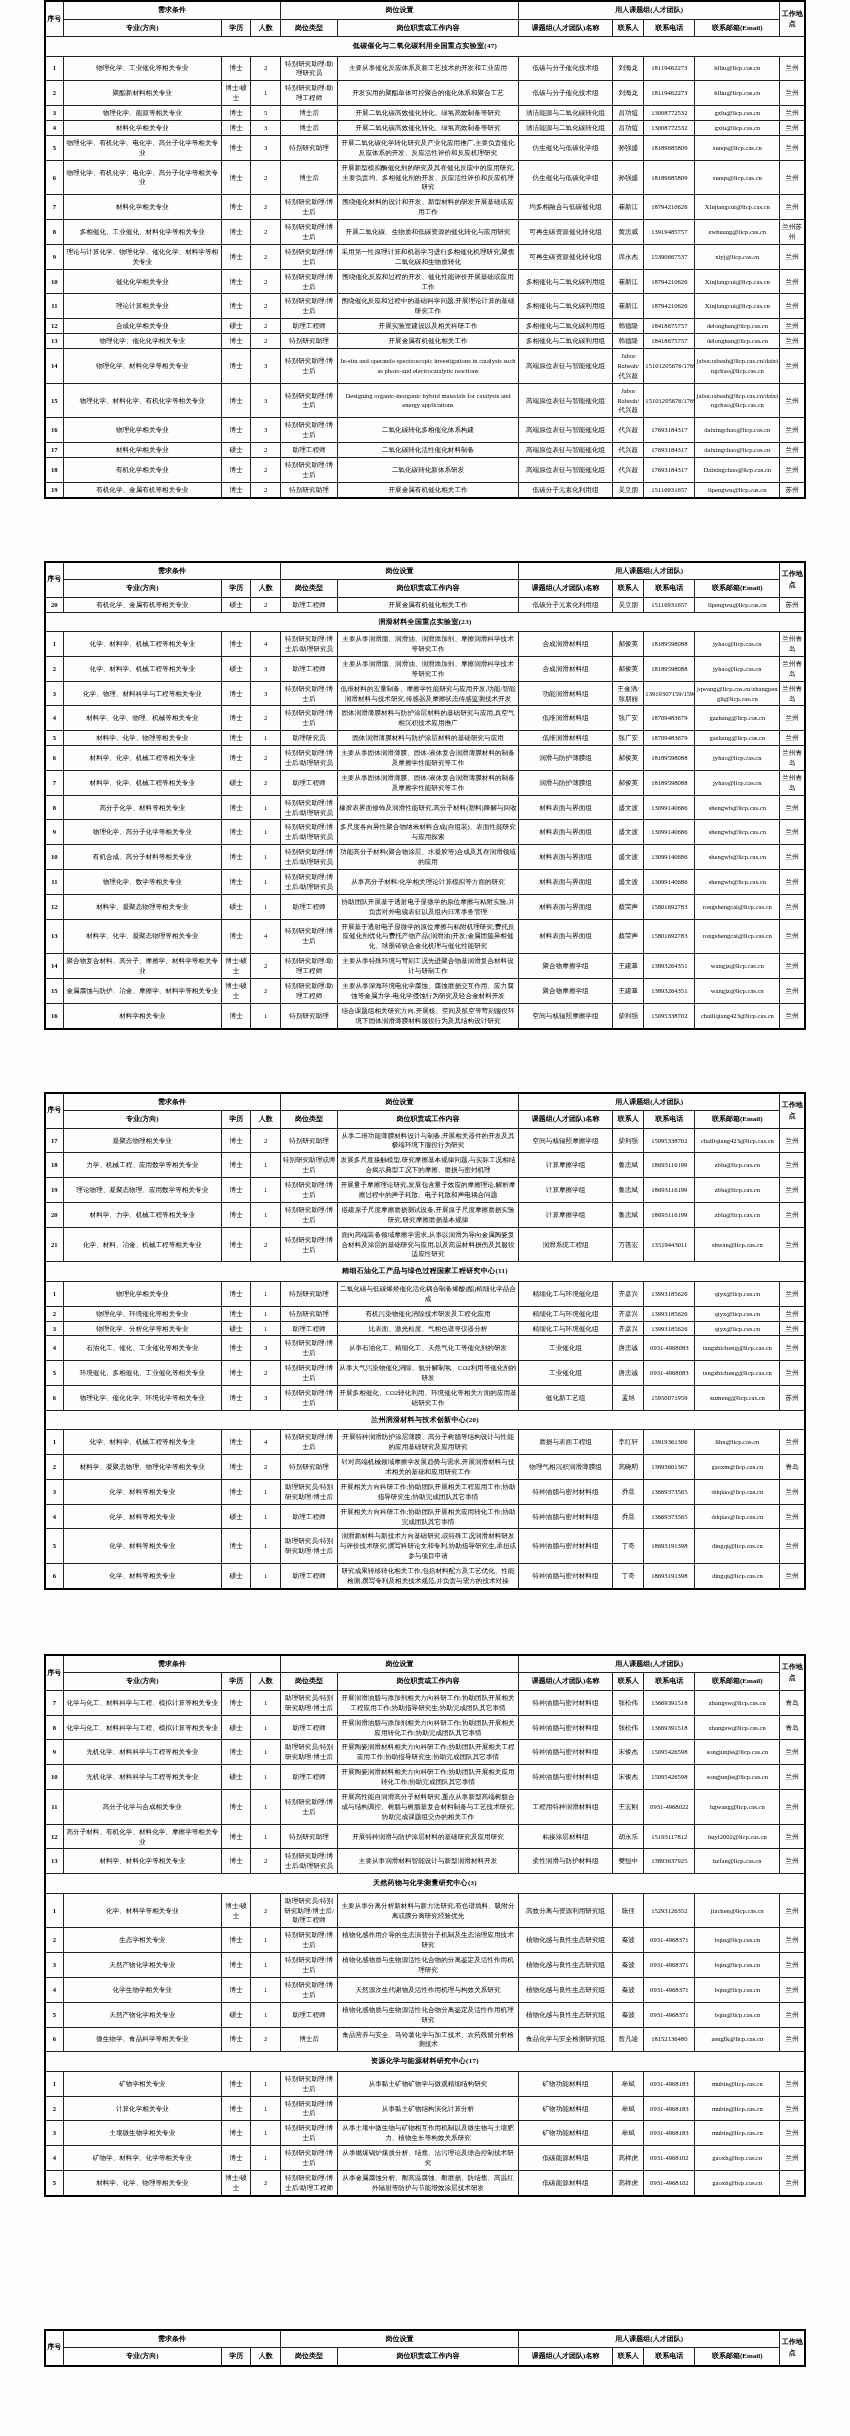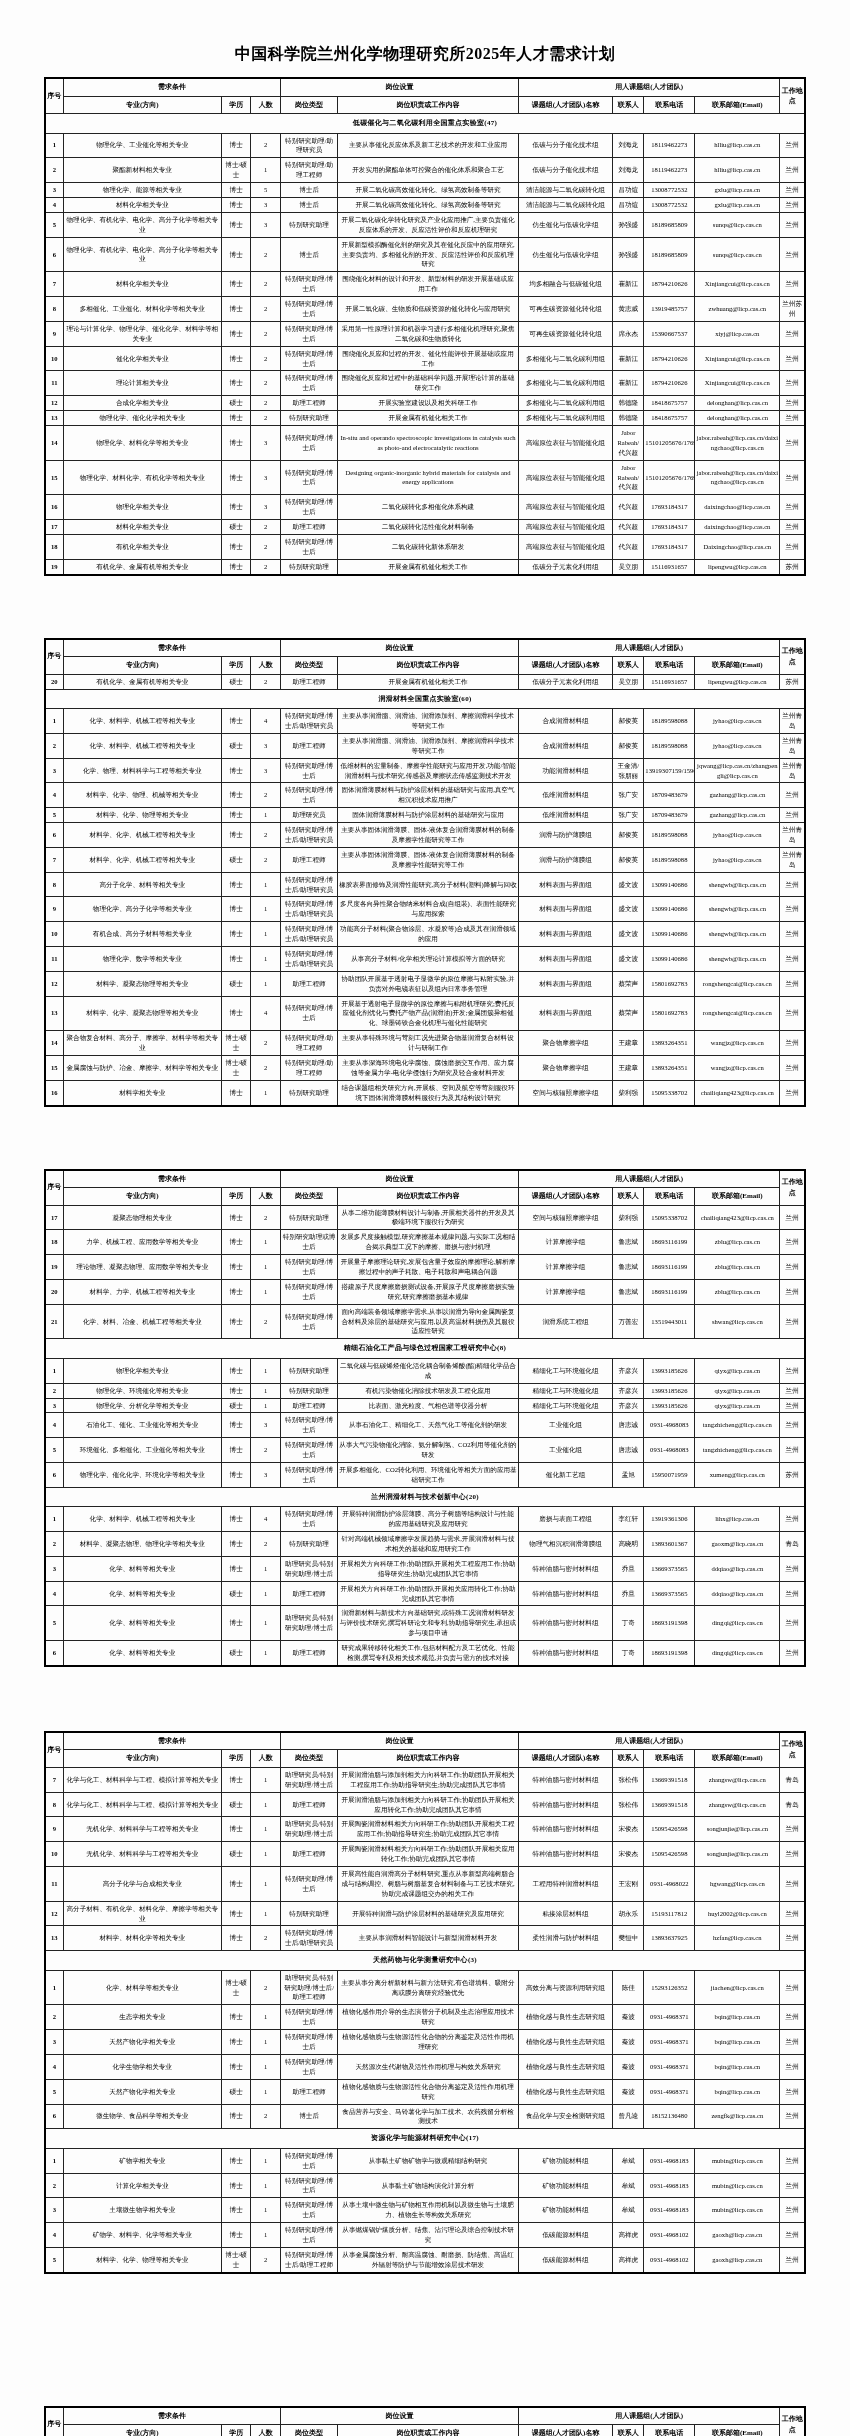--- a/index.html
+++ b/index.html
@@ -31,21 +31,20 @@
   td.c-email{word-break:break-all;}
   td.c-duty{padding:2px 2px;}
   tr.section-row td{
     font-weight:bold;font-size:7px;padding:4px 2px;letter-spacing:.3px;margin-left:32px;
   }
 </style>
 </head>
 <body>
 
 <div class="page">
-  <h1 class="doc-title">中国科学院兰州化学物理研究所2025年人才需求计划</h1>
   <div class="tables-wrap">
       <table class="recruit">
         <colgroup>
           <col style="width: 2.4%;">
           <col style="width: 20.8%;">
           <col style="width: 3.9%;">
           <col style="width: 3.9%;">
           <col style="width: 7.5%;">
           <col style="width: 23.8%;">
           <col style="width: 12.4%;">
@@ -369,21 +368,21 @@
             <td class="c-count">2</td>
             <td class="c-post-type">助理工程师</td>
             <td class="c-duty">开展金属有机催化相关工作</td>
             <td class="c-team">低碳分子元素化利用组</td>
             <td class="c-contact">吴立朋</td>
             <td class="c-phone">15116931657</td>
             <td class="c-email">lipengwu@licp.cas.cn</td>
             <td class="c-location">苏州</td>
           </tr>
           <tr class="section-row">
-            <td colspan="11">润滑材料全国重点实验室(60)</td>
+            <td colspan="11">润滑材料全国重点实验室(23)</td>
           </tr>
           <tr>
             <td class="c-seq">1</td>
             <td class="c-major">化学、材料学、机械工程等相关专业</td>
             <td class="c-degree">博士</td>
             <td class="c-count">4</td>
             <td class="c-post-type">特别研究助理/博士后/助理研究员</td>
             <td class="c-duty">主要从事润滑脂、润滑油、润滑添加剂、摩擦润滑科学技术等研究工作</td>
             <td class="c-team">合成润滑材料组</td>
             <td class="c-contact">郝俊英</td>
@@ -682,21 +681,21 @@
             <td class="c-count">2</td>
             <td class="c-post-type">特别研究助理/博士后</td>
             <td class="c-duty">面向高端装备领域摩擦学需求,从事以润滑为导向金属陶瓷复合材料及涂层的基础研究与应用,以及高温材料损伤及其服役适应性研究</td>
             <td class="c-team">润滑系统工程组</td>
             <td class="c-contact">万善宏</td>
             <td class="c-phone">13519443011</td>
             <td class="c-email">shwan@licp.cas.cn</td>
             <td class="c-location">兰州</td>
           </tr>
           <tr class="section-row">
-            <td colspan="11">精细石油化工产品与绿色过程国家工程研究中心(8)</td>
+            <td colspan="11">精细石油化工产品与绿色过程国家工程研究中心(11)</td>
           </tr>
           <tr>
             <td class="c-seq">1</td>
             <td class="c-major">物理化学相关专业</td>
             <td class="c-degree">博士</td>
             <td class="c-count">1</td>
             <td class="c-post-type">特别研究助理</td>
             <td class="c-duty">二氧化碳与低碳烯烃催化活化耦合制备烯酸(酯)精细化学品合成</td>
             <td class="c-team">精细化工与环境催化组</td>
             <td class="c-contact">齐彦兴</td>

